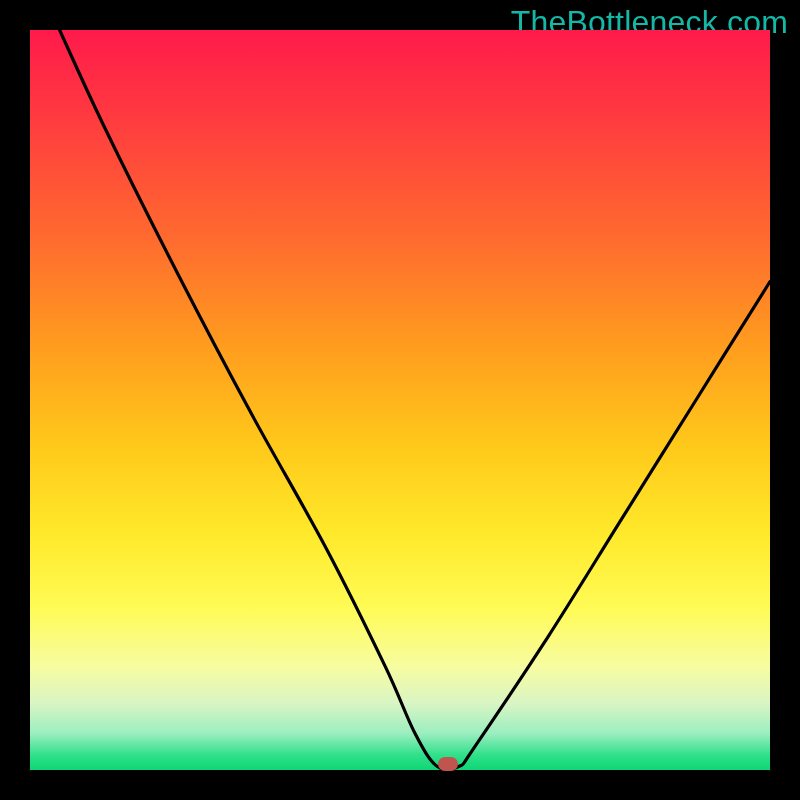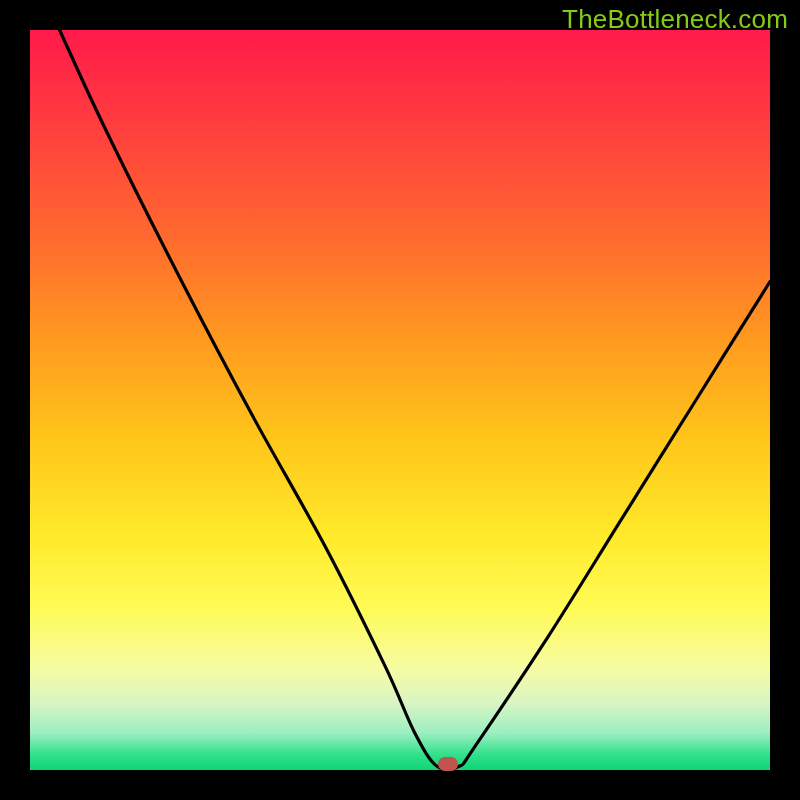--- a/index.html
+++ b/index.html
@@ -38,22 +38,22 @@
       #d9f5c4 91%,
       #9ceec0 95%,
       #2fe08a 98%,
       #0fd674 100%
     );
   }
   .watermark {
     position: absolute;
     top: 4px;
     right: 12px;
-    color: #84cc16;
-    font-size: 26px;
+    color: #14b8a6;
+    font-size: 32px;
     font-weight: 400;
     letter-spacing: 0.2px;
     user-select: none;
   }
   svg.curve {
     position: absolute;
     left: 0;
     top: 0;
     width: 740px;
     height: 740px;

